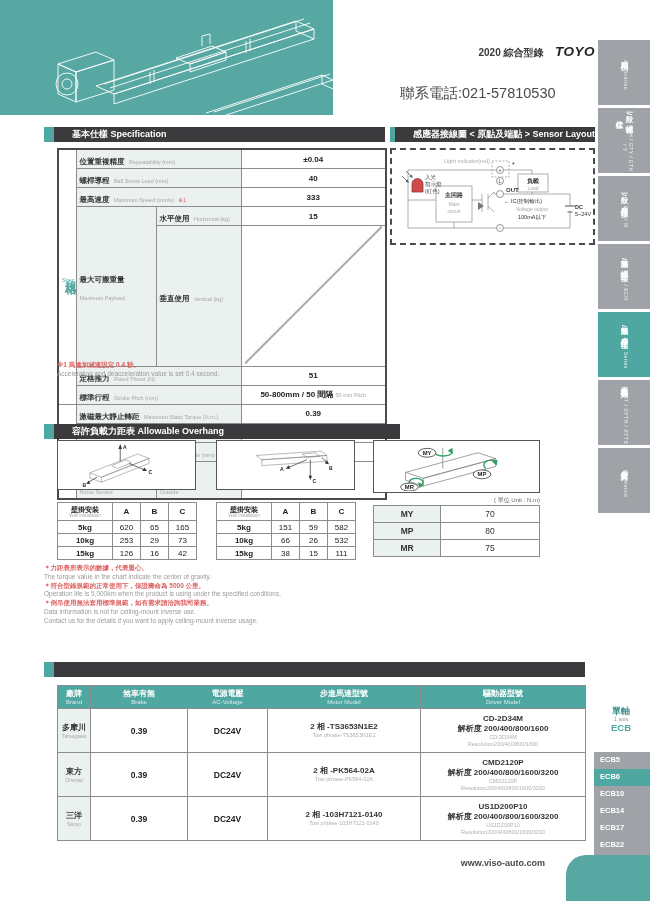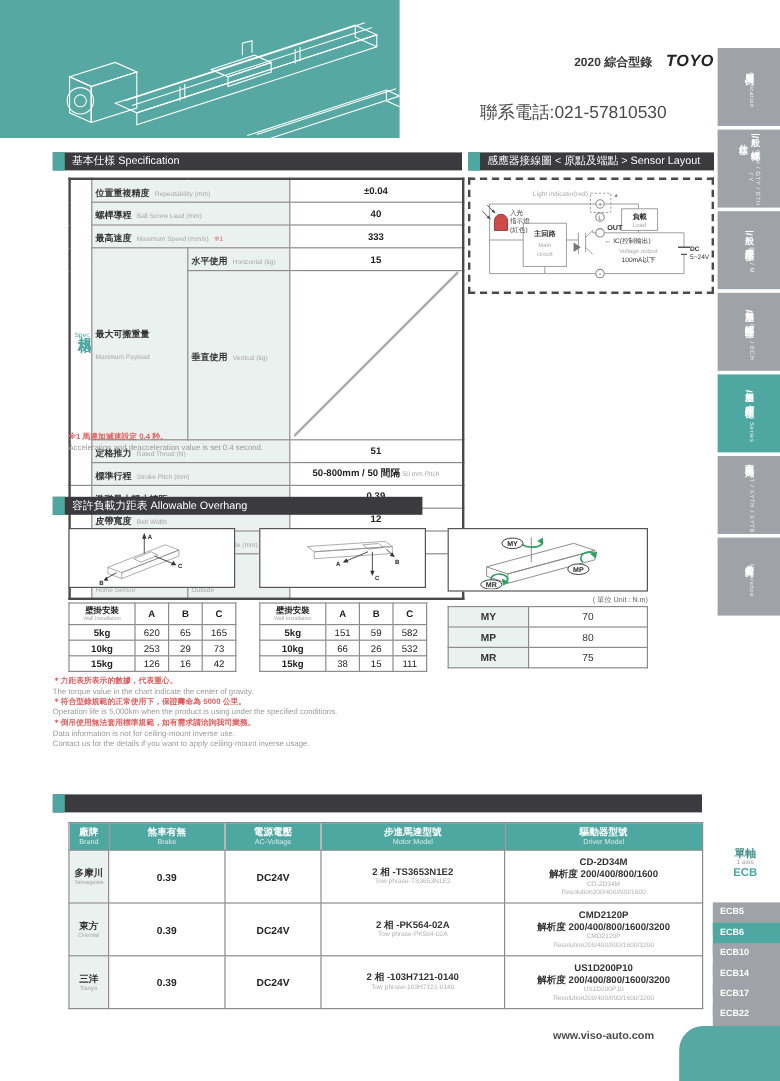--- a/index.html
+++ b/index.html
@@ -19,21 +19,21 @@
   
   .side-tab{left:598px;width:52px;height:65px;background:#9fa2a6;display:flex;align-items:center;justify-content:center;}
   .side-tab.active{background:#4fa7a2;}
   .side-tab .wrap{writing-mode:vertical-rl;text-align:center;display:flex;gap:2px;}
   .side-tab .zh{font-size:7.5px;font-weight:bold;color:#fff;letter-spacing:1px;}
   .side-tab .en{font-size:5px;color:#e9f1f0;letter-spacing:.5px;}
 
   
   .sech{height:15px;display:flex;background:#3b3b3d;}
   .sech .acc{width:10px;background:#4fa7a2;}
-  .sech .t{color:#fff;font-weight:normal;font-size:9px;line-height:15px;padding-left:6px;white-space:nowrap;}
+  .sech .t{color:#fff;font-weight:bold;font-size:9px;line-height:15px;padding-left:18px;white-space:nowrap;}
 
   
   table.grid{border-collapse:collapse;table-layout:fixed;background:#fff;}
   table.grid td,table.grid th{border:1px solid #8c8c8c;padding:0 3px;overflow:hidden;}
   table.spec{border:2px solid #4a4a4a;width:328px;}
   table.spec tr{height:18px;}
   table.spec tr.tall{height:29px;}
   td.vlab{text-align:center;padding:0;}
   .vzh{display:block;writing-mode:vertical-rl;margin:0 auto;font-size:12px;font-weight:bold;color:#4fa7a2;letter-spacing:2px;}
   .ven{display:block;font-size:5.5px;color:#4fa7a2;margin-top:2px;}
@@ -299,21 +299,21 @@
       <text x="114" y="41.5" font-size="6" font-weight="bold" fill="#333">OUT</text>
       <text x="112" y="52.5" font-size="5.5" fill="#333">←</text>
       <text x="119" y="52.5" font-size="5.5" fill="#333">IC(控制輸出)</text>
       <text x="124" y="60.5" font-size="5" fill="#ababab">Voltage output</text>
       <text x="126" y="68.5" font-size="5.5" fill="#333">100mA以下</text>
       <text x="183" y="59" font-size="5.5" font-weight="bold" fill="#333">DC</text>
       <text x="183" y="66" font-size="5.5" fill="#333">5~24V</text>
     </svg>
   </div>
 
-  <div class="abs sech" style="left:44px;top:414px;width:308px">
+  <div class="abs sech" style="left:44px;top:424px;width:356px">
     <span class="acc"></span>
     <span class="t">容許負載力距表 Allowable Overhang</span>
   </div>
 
   <div class="abs diagbox" style="left:57px;top:440px;width:139px;height:50px">
     <svg width="136" height="47" viewBox="0 0 136 65">
       <g stroke="#888" stroke-width="0.8" fill="none">
         <path d="M18,44 L84,18 L100,24 L34,50 Z"></path>
         <path d="M34,50 L100,24 L100,31 L34,57 Z"></path>
         <path d="M18,44 L18,51 L34,57"></path>

